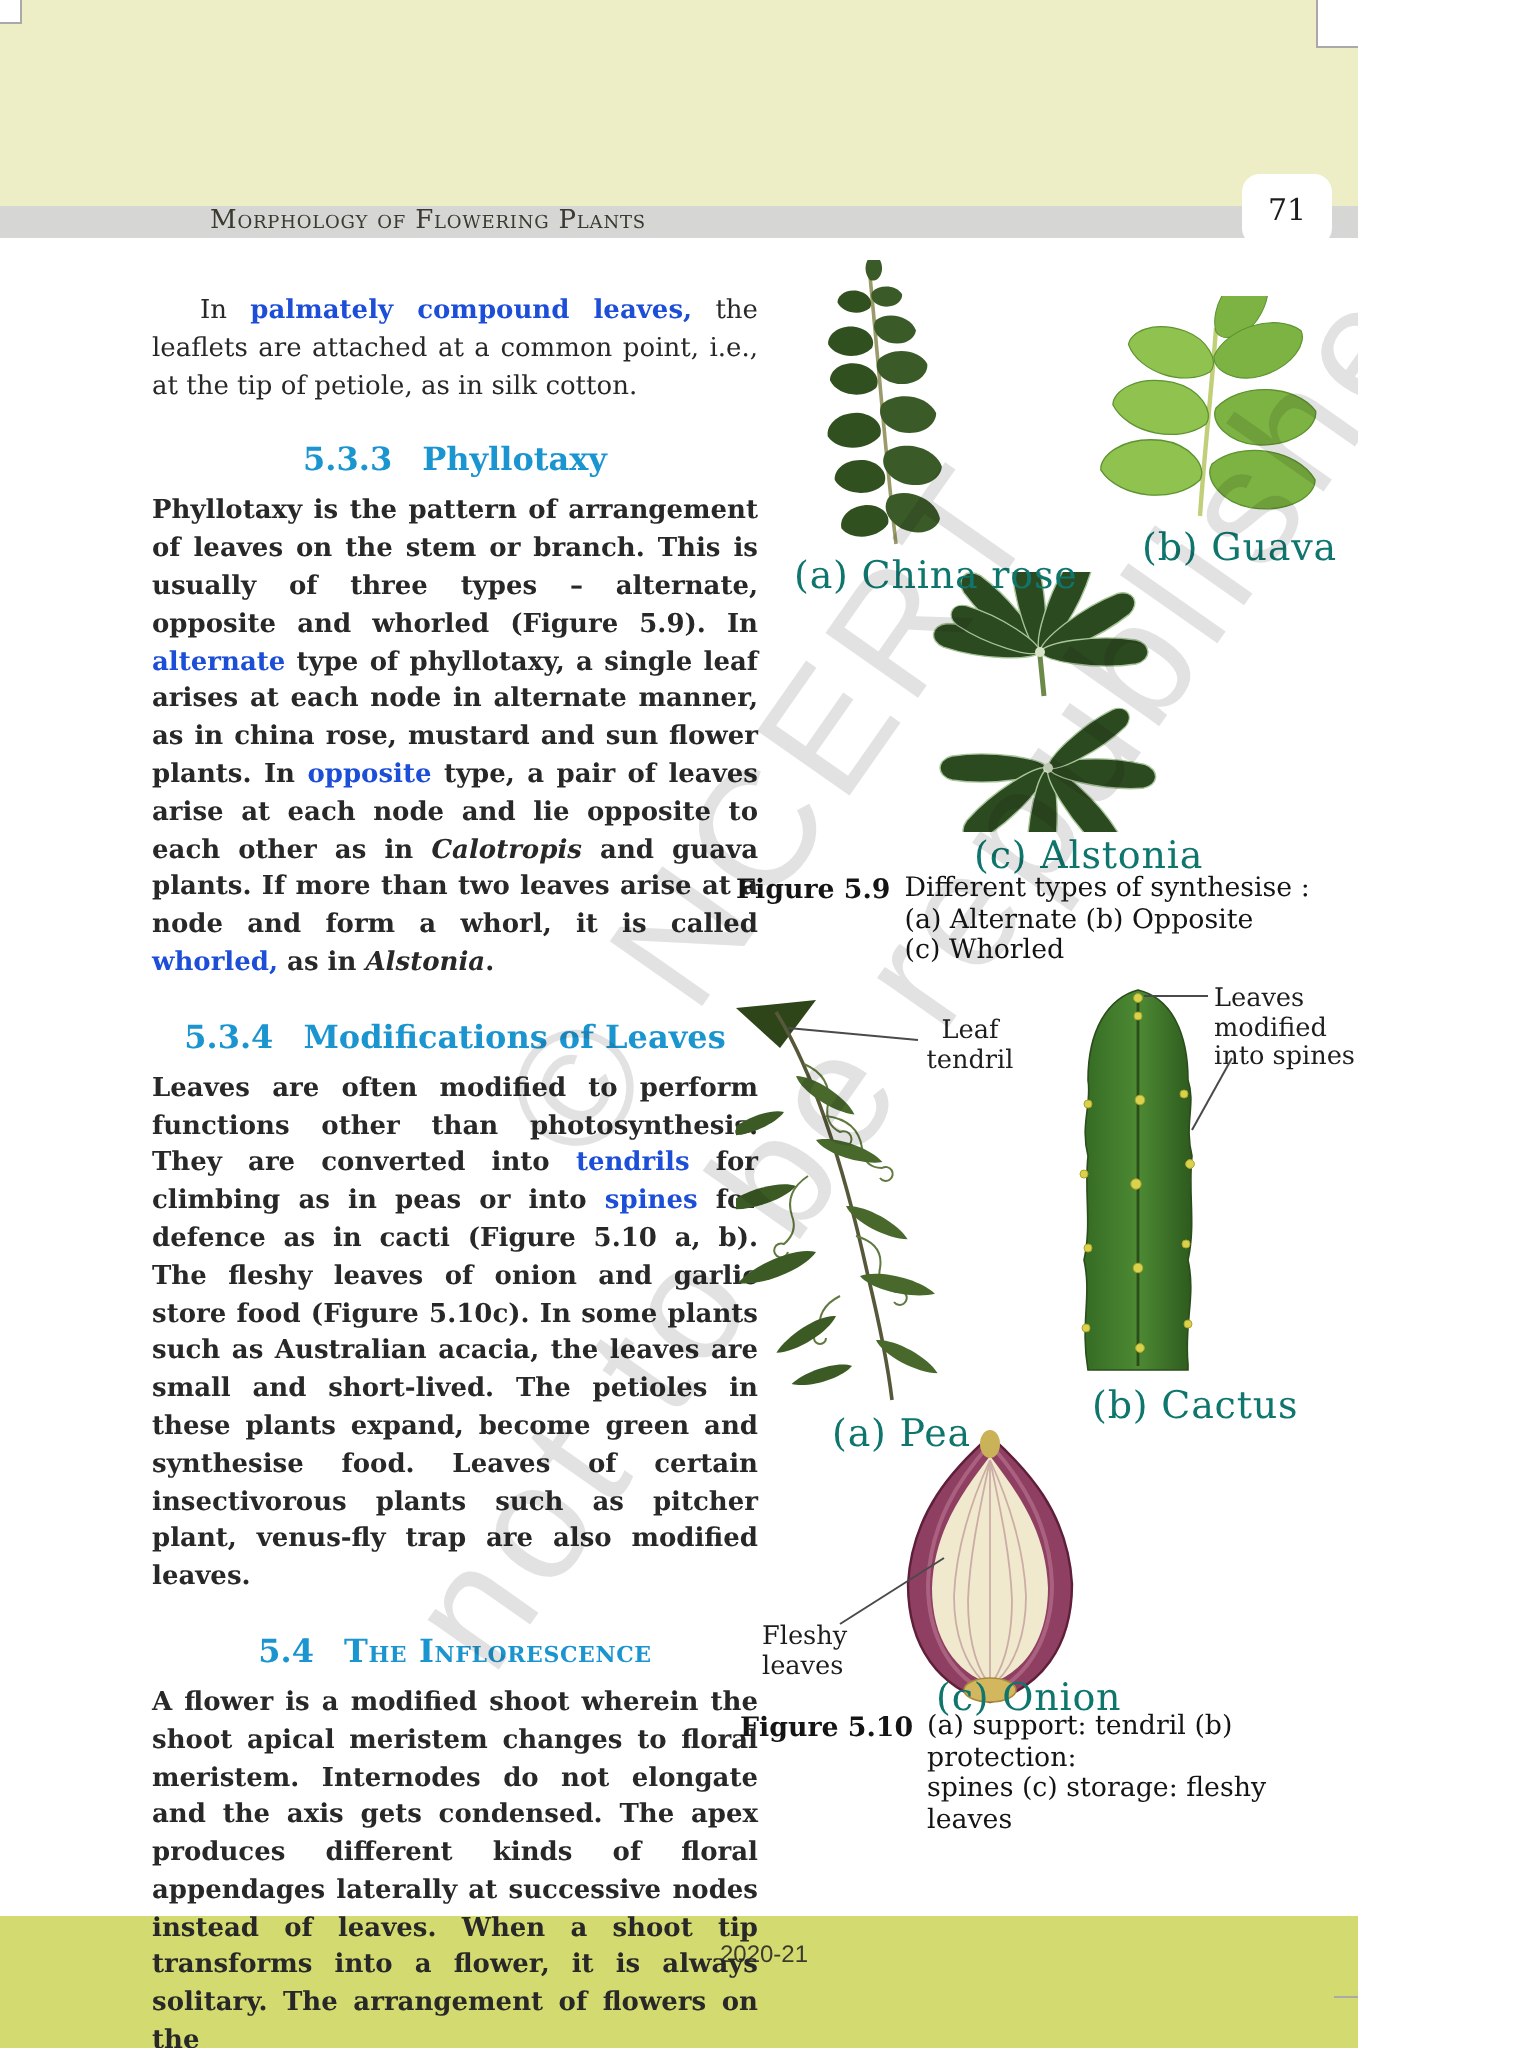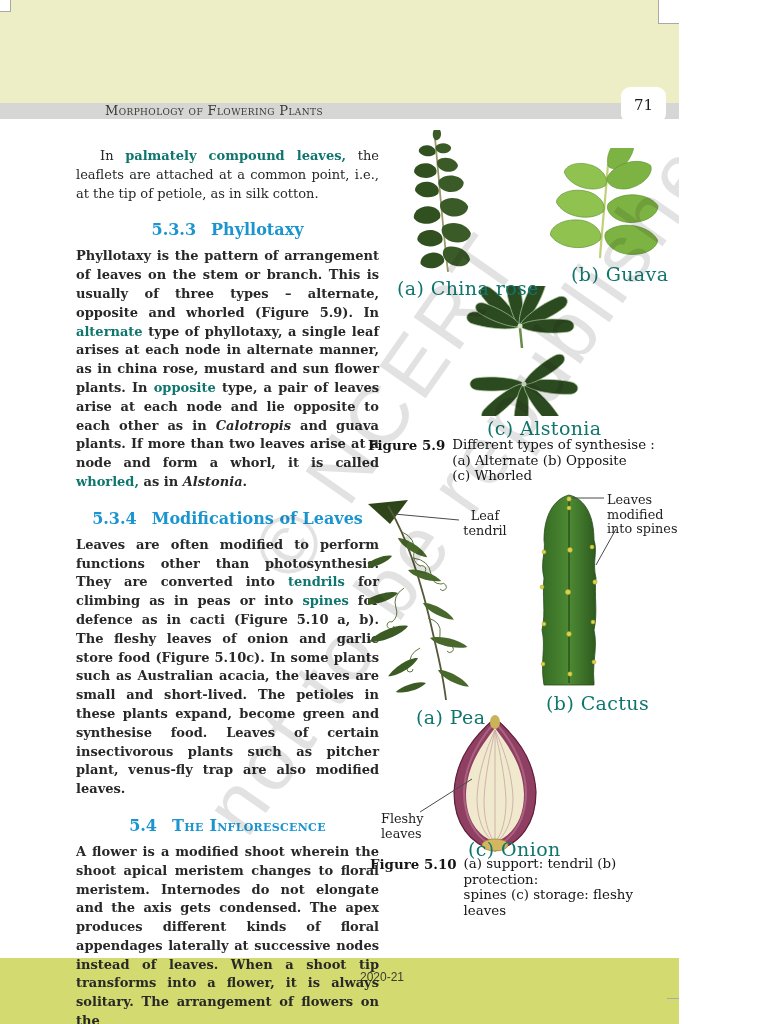--- a/index.html
+++ b/index.html
@@ -28,21 +28,21 @@
 
   
   .leftcol{position:absolute;left:76px;top:147px;width:303px;z-index:2;}
   .para{text-align:justify;font-size:13px;line-height:18.8px;margin:0;color:#282828;}
   .indent{text-indent:24px;}
   .sec{color:#1b95d0;font-size:16px;font-weight:bold;margin:0;text-align:center;}
   .secnum{margin-right:15px;}
   .m-h{margin-top:17px;}
   .m-p{margin-top:8px;font-weight:bold;}
   .sc{font-variant:small-caps;letter-spacing:.3px;}
-  .para b{color:#0f766e;}
+  .para b{color:#1d4ed8;}
 
   
   .fig{position:absolute;z-index:2;}
   .cap{position:absolute;font-size:19px;letter-spacing:.4px;color:#0f766e;z-index:3;white-space:nowrap;}
   .figcap{position:absolute;display:flex;gap:7px;font-size:13.4px;color:#141414;z-index:3;}
   .figlabel{font-weight:bold;white-space:nowrap;}
   .figtext div{line-height:15.6px;}
   .ann{position:absolute;font-size:12.8px;line-height:14.5px;color:#1d1d1d;z-index:3;}
   .leader{position:absolute;left:0;top:0;z-index:4;pointer-events:none;}
 

